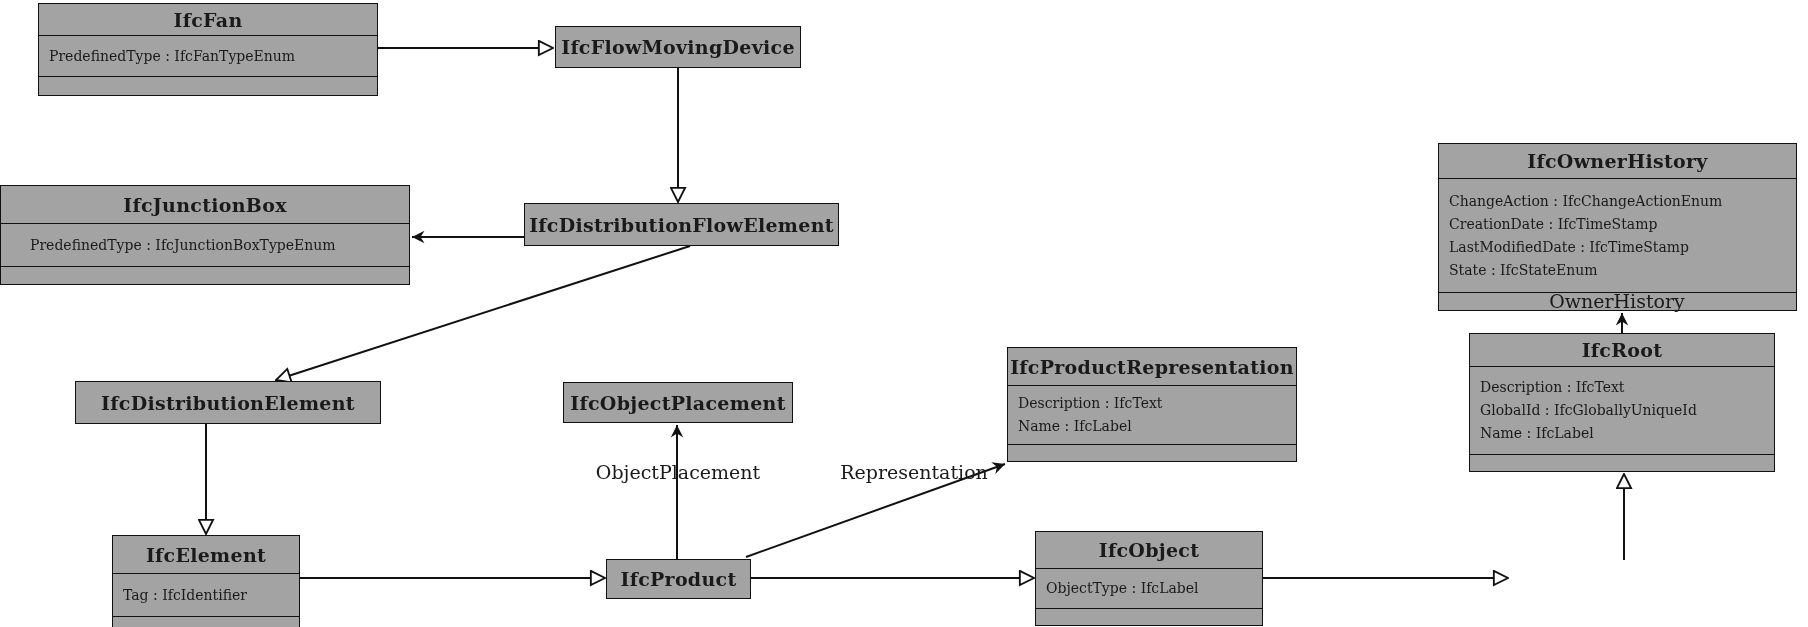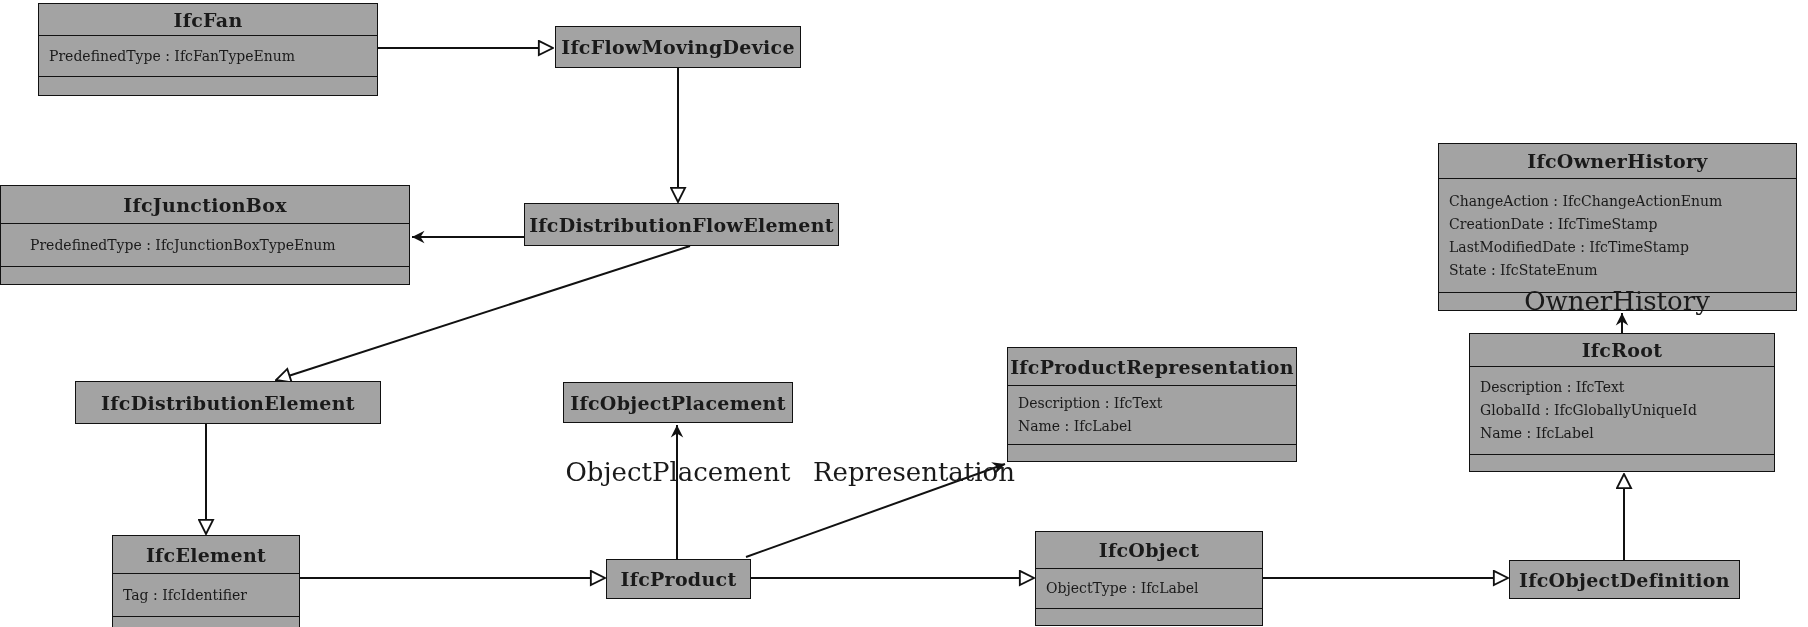--- a/index.html
+++ b/index.html
@@ -41,21 +41,21 @@
   #b-op{left:563px;top:382px;width:230px;height:41px;}
   #b-de{left:75px;top:381px;width:306px;height:43px;}
   #b-el{left:112px;top:535px;width:188px;height:98px;}
   #b-el .uml-title{height:37px;} #b-el .uml-attrs{height:43px;}
   #b-prod{left:606px;top:559px;width:145px;height:40px;}
   #b-obj{left:1035px;top:531px;width:228px;height:95px;}
   #b-obj .uml-title{height:36px;} #b-obj .uml-attrs{height:40px;}
   #b-objdef{left:1509px;top:560px;width:231px;height:39px;}
 
   .edge-label{
-    position:absolute;z-index:3;font-size:26px;white-space:nowrap;
+    position:absolute;z-index:3;font-size:19px;white-space:nowrap;
     transform:translate(-50%,-50%);
   }
   #lbl-op{left:678px;top:472px;}
   #lbl-rep{left:914px;top:472px;}
   #lbl-oh{left:1617px;top:301px;z-index:3;}
 </style>
 </head>
 <body>
 
 <div class="canvas">
@@ -160,21 +160,18 @@
   </div>
 
   <div class="uml-box" id="b-obj">
     <div class="uml-title">IfcObject</div>
     <div class="uml-attrs">
       <div>ObjectType : IfcLabel</div>
     </div>
     <div class="uml-empty"></div>
   </div>
 
-  <div class="uml-box single" id="b-objdef">
-    <div class="uml-title">IfcObjectDefinition</div>
-  </div>
 
   <div class="edge-label" id="lbl-op">ObjectPlacement</div>
   <div class="edge-label" id="lbl-rep">Representation</div>
   <div class="edge-label" id="lbl-oh">OwnerHistory</div>
 
 </div>
 
 </body></html>

